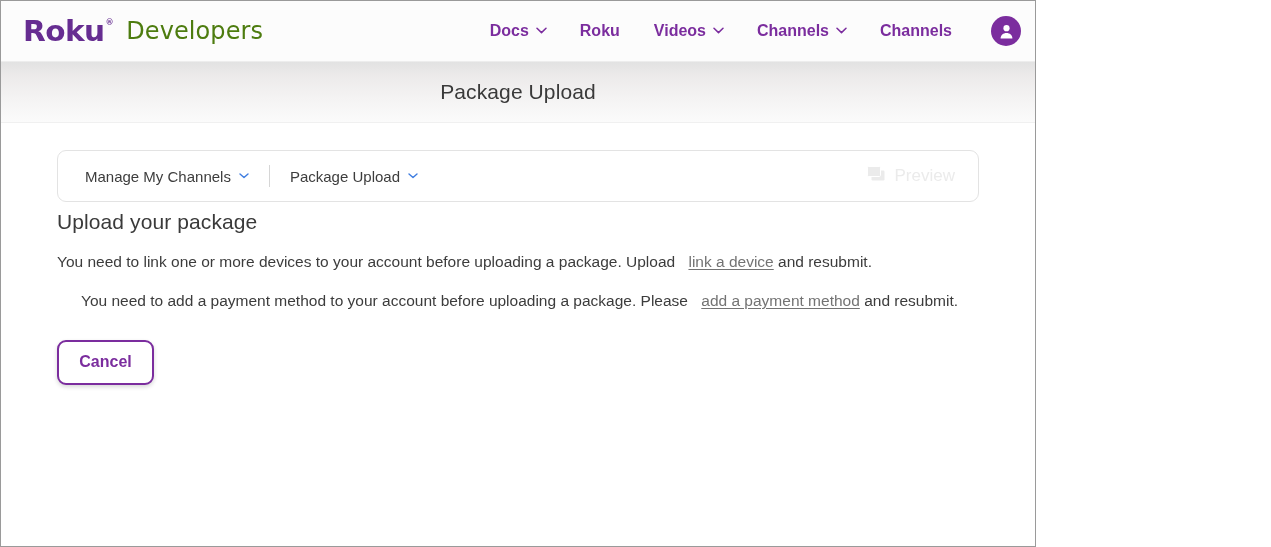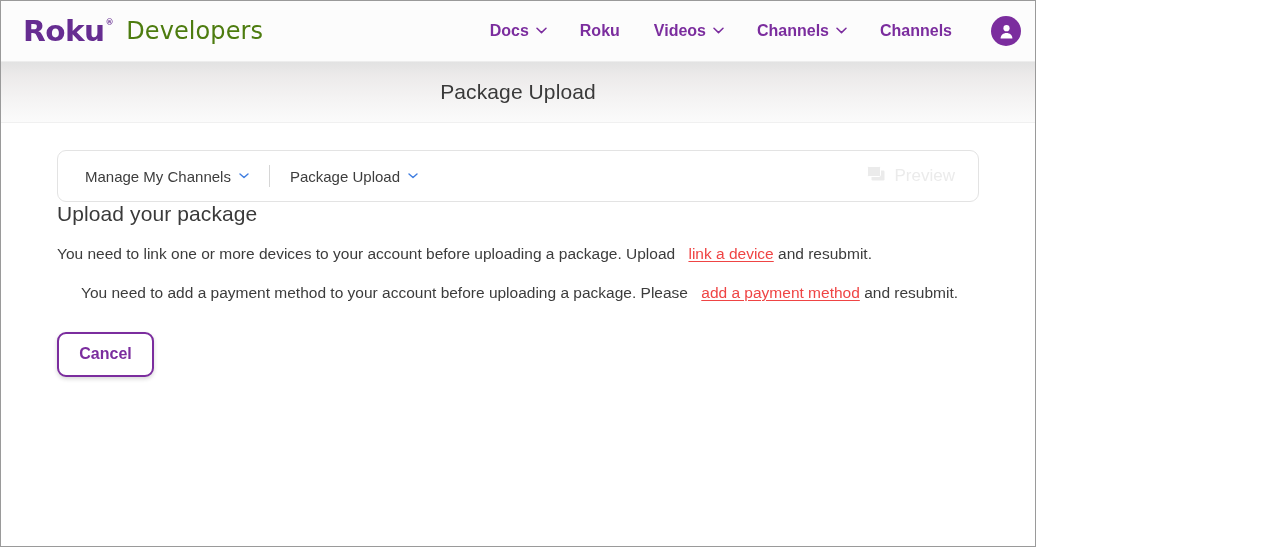--- a/index.html
+++ b/index.html
@@ -128,21 +128,21 @@
 
   
   .content {
     background: #ffffff;
     padding: 0 28px;
     height: 423px;
     position: relative;
   }
 
   .breadcrumb-card {
-    margin: 27px 28px 0 28px;
+    margin: 27px 28px 8px 28px;
     height: 52px;
     border: 1px solid #e3e3e3;
     border-radius: 9px;
     display: flex;
     align-items: center;
     padding: 0 17px 0 27px;
     background: #fff;
   }
 
   .crumb {
@@ -189,21 +189,21 @@
 
   .msg {
     margin-top: 18px;
     font-size: 15.5px;
     color: #3c3c3c;
     line-height: 1.35;
   }
   .msg + .msg { margin-top: 18px; margin-left: 24px; }
 
   .msg a {
-    color: #ef4444;
+    color: #737373;
     text-decoration: underline;
     text-underline-offset: 2px;
     padding-left: 9px;
   }
 
   .cancel-btn {
     margin-top: 28px;
     display: inline-flex;
     align-items: center;
     justify-content: center;

